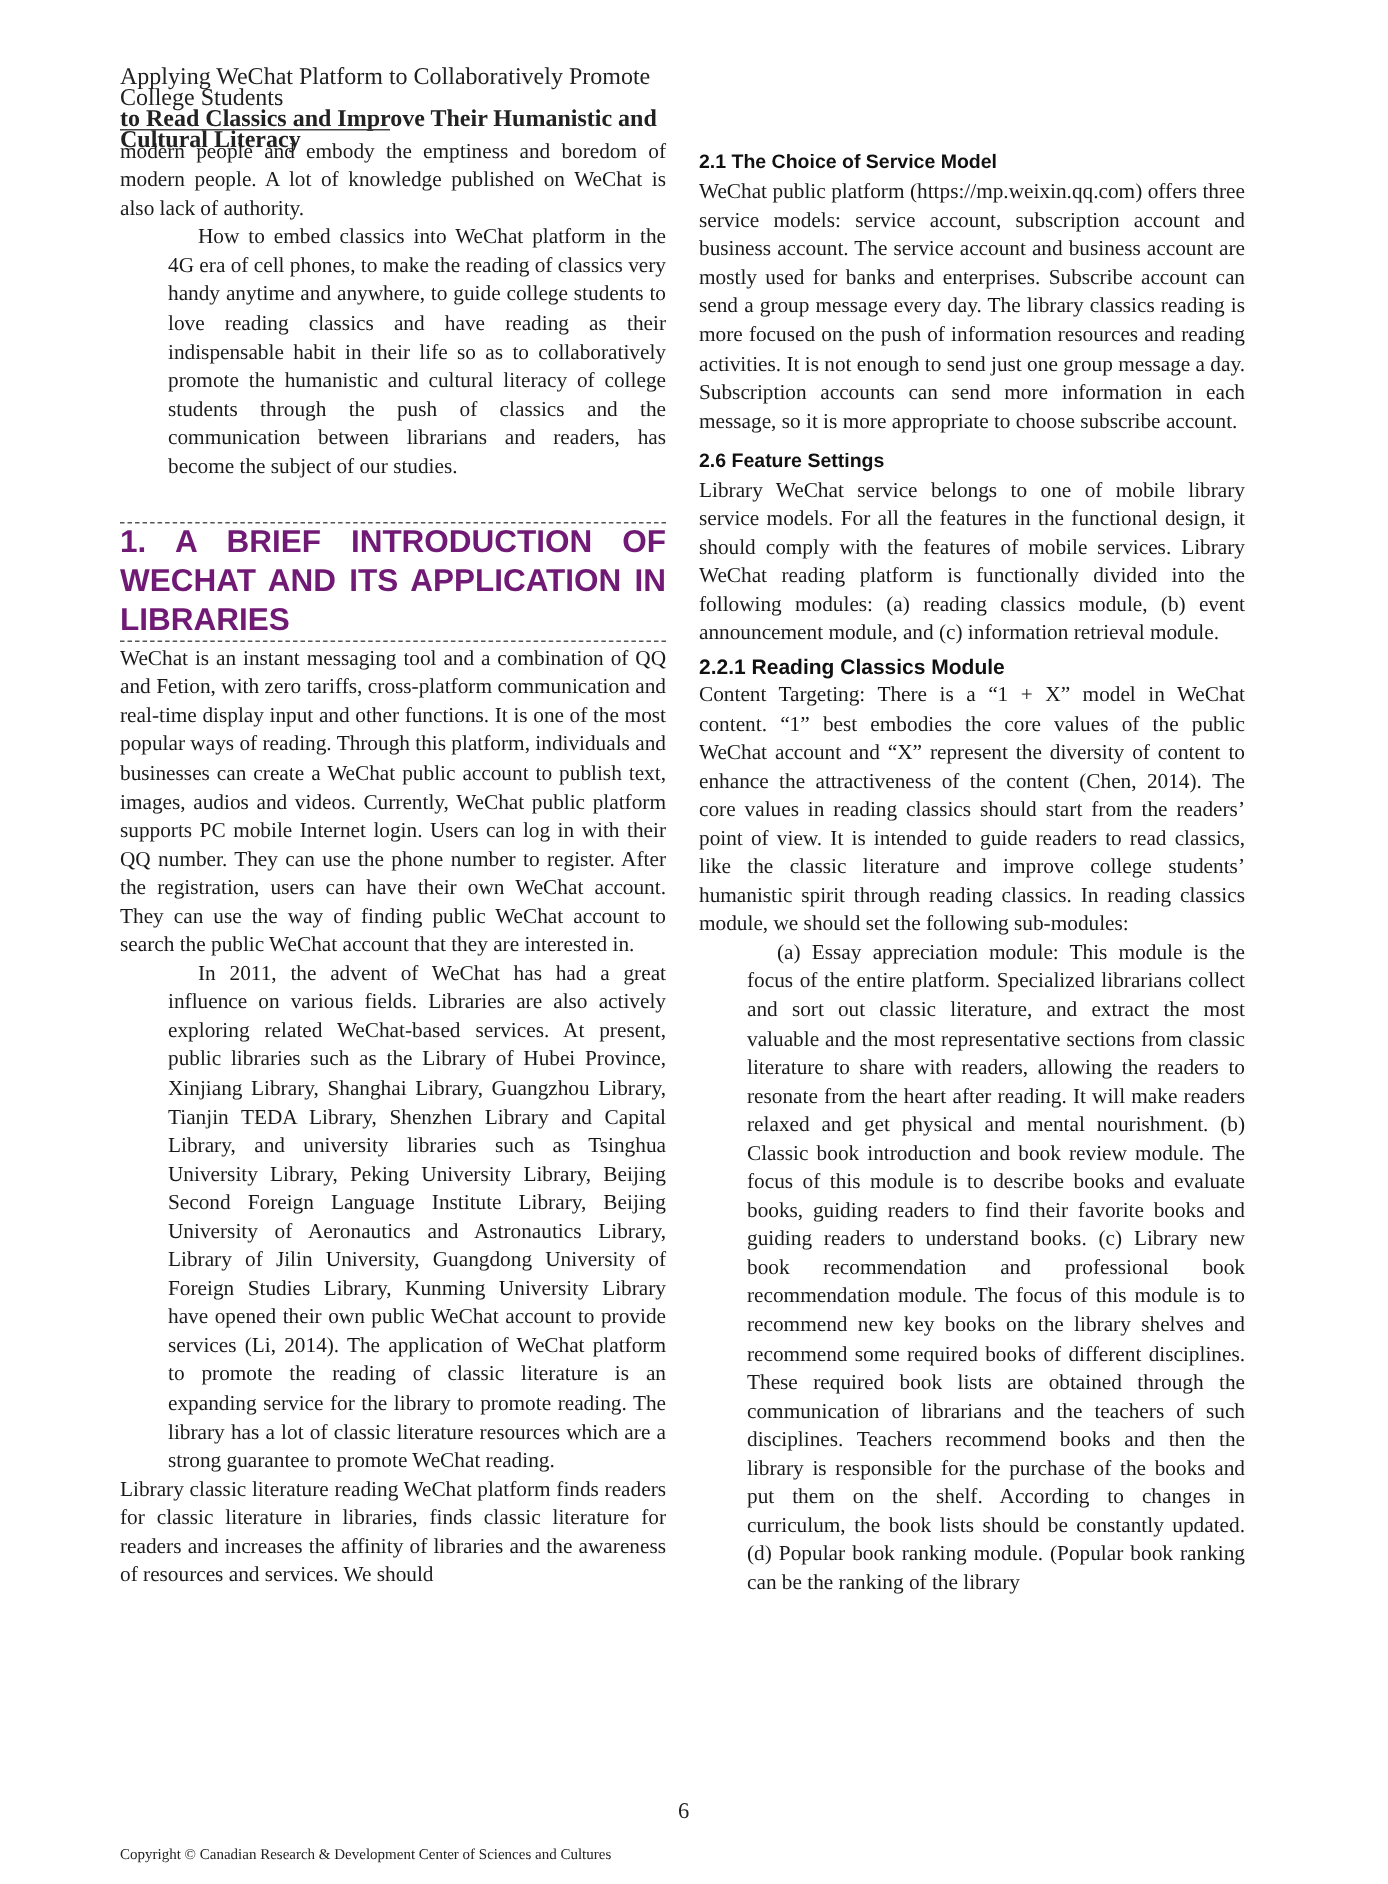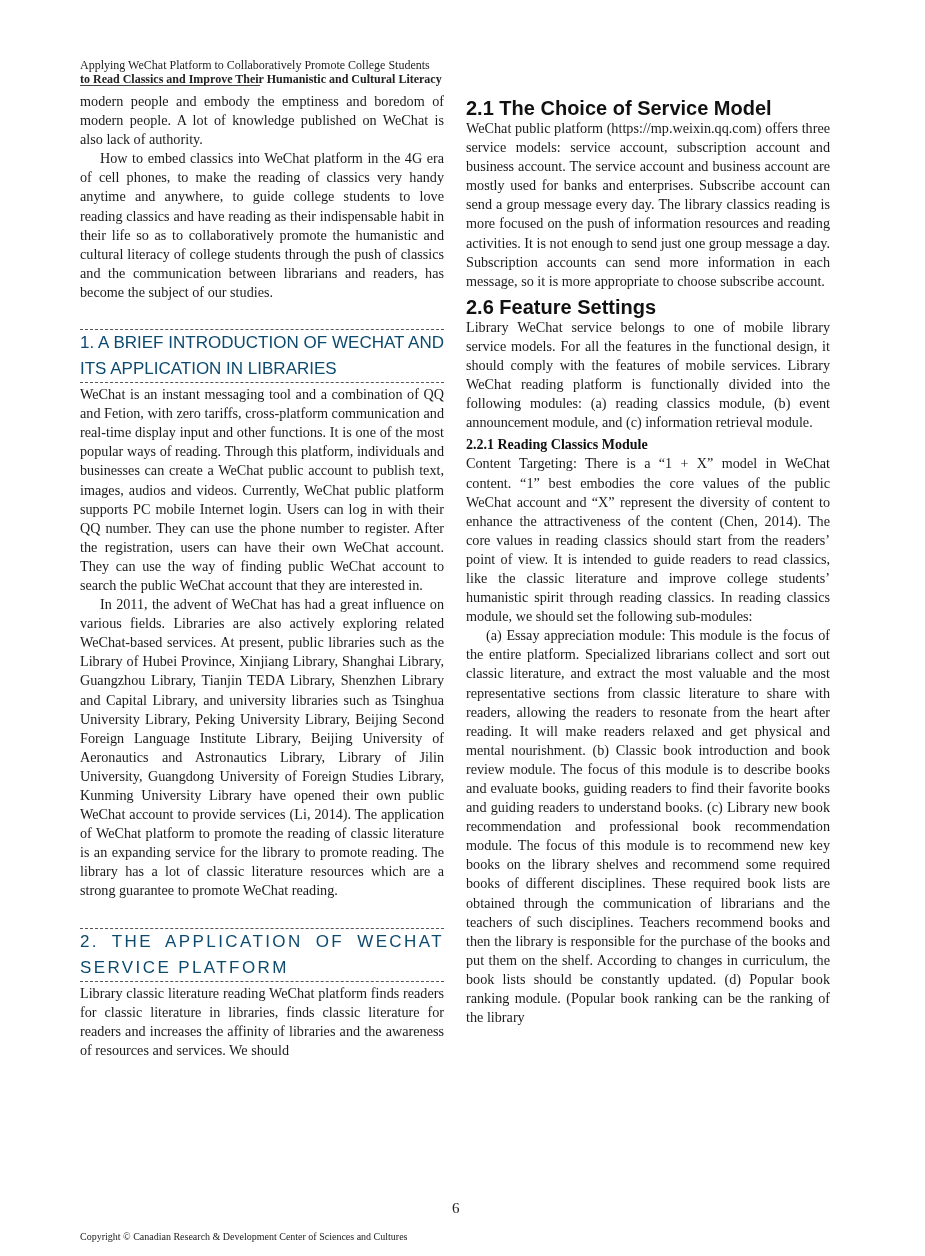--- a/index.html
+++ b/index.html
@@ -1,46 +1,46 @@
 <!DOCTYPE html>
 <html><head>
 <meta charset="utf-8">
 <style>
   html, body { margin: 0; padding: 0; background: #ffffff; }
   body { width: 925px; height: 1256px; position: relative; overflow: hidden; color: #1a1a1a; }
   .running-head {
-    position: absolute; left: 80px; top: 58px; width: 400px;
-    font-family: "Liberation Serif", serif; font-size: 12px; line-height: 14px; color: #222;
+    position: absolute; left: 80px; top: 45px; width: 400px;
+    font-family: "Liberation Serif", serif; font-size: 16px; line-height: 14px; color: #222;
   }
   .running-head .line2 { position: relative; display: inline-block; font-weight: bold; }
   .running-head .line2-underline {
     position: absolute; left: 0; top: 13px; width: 180px; height: 1px; background: #444;
   }
   .col {
     position: absolute; top: 92px; width: 364px;
     font-family: "Liberation Serif", serif; font-size: 14.2px; line-height: 19.1px;
     text-align: justify; color: #1a1a1a;
   }
   .col-left { left: 80px; }
   .col-right { left: 466px; }
   .col p { margin: 0; }
-  .col p.indent { text-indent: 20px; }
+  .col p.indent { text-indent: 20px; margin-left: 32px; }
   .sec-head {
-    font-family: "Liberation Sans", sans-serif; font-weight: normal; font-size: 17px;
-    line-height: 26px; color: #0c4a6e; text-align: justify;
+    font-family: "Liberation Sans", sans-serif; font-weight: bold; font-size: 21px;
+    line-height: 26px; color: #701a75; text-align: justify;
     border-top: 1px dashed #555; border-bottom: 1px dashed #555;
     padding: 0; margin: 27px 0 2px 0;
   }
   .sec-head.spaced { letter-spacing: 2.4px; }
   .sub-head {
-    font-family: "Liberation Sans", sans-serif; font-weight: bold; font-size: 20px;
+    font-family: "Liberation Sans", sans-serif; font-weight: bold; font-size: 13px;
     line-height: 20px; margin: 6px 0 1px 0; color: #111;
   }
   .subsub-head {
-    font-family: Liberation Serif, serif; font-weight: bold; font-size: 14px;
+    font-family: Liberation Sans, sans-serif; font-weight: bold; font-size: 14px;
     line-height: 19px; margin: 3px 0 0 0; color: #111;
   }
   .footer {
     position: absolute; left: 80px; top: 1203px; width: 400px;
     font-family: "Liberation Serif", serif; font-size: 10px; color: #222; margin-top: 28px;
   }
   .page-num {
     position: absolute; left: 452px; top: 1200px;
     font-family: "Liberation Serif", serif; font-size: 15px; color: #222;
   }
@@ -57,21 +57,20 @@
 </div>
 
 <div class="col col-left">
   <p>modern people and embody the emptiness and boredom of modern people. A lot of knowledge published on WeChat is also lack of authority.</p>
   <p class="indent">How to embed classics into WeChat platform in the 4G era of cell phones, to make the reading of classics very handy anytime and anywhere, to guide college students to love reading classics and have reading as their indispensable habit in their life so as to collaboratively promote the humanistic and cultural literacy of college students through the push of classics and the communication between librarians and readers, has become the subject of our studies.</p>
 
   <div class="sec-head">1. A BRIEF INTRODUCTION OF WECHAT AND ITS APPLICATION IN LIBRARIES</div>
   <p>WeChat is an instant messaging tool and a combination of QQ and Fetion, with zero tariffs, cross-platform communication and real-time display input and other functions. It is one of the most popular ways of reading. Through this platform, individuals and businesses can create a WeChat public account to publish text, images, audios and videos. Currently, WeChat public platform supports PC mobile Internet login. Users can log in with their QQ number. They can use the phone number to register. After the registration, users can have their own WeChat account. They can use the way of finding public WeChat account to search the public WeChat account that they are interested in.</p>
   <p class="indent">In 2011, the advent of WeChat has had a great influence on various fields. Libraries are also actively exploring related WeChat-based services. At present, public libraries such as the Library of Hubei Province, Xinjiang Library, Shanghai Library, Guangzhou Library, Tianjin TEDA Library, Shenzhen Library and Capital Library, and university libraries such as Tsinghua University Library, Peking University Library, Beijing Second Foreign Language Institute Library, Beijing University of Aeronautics and Astronautics Library, Library of Jilin University, Guangdong University of Foreign Studies Library, Kunming University Library have opened their own public WeChat account to provide services (Li, 2014). The application of WeChat platform to promote the reading of classic literature is an expanding service for the library to promote reading. The library has a lot of classic literature resources which are a strong guarantee to promote WeChat reading.</p>
 
-  <div class="sec-head spaced">2. THE APPLICATION OF WECHAT SERVICE PLATFORM</div>
   <p>Library classic literature reading WeChat platform finds readers for classic literature in libraries, finds classic literature for readers and increases the affinity of libraries and the awareness of resources and services. We should</p>
 </div>
 
 <div class="col col-right">
 
   <div class="sub-head">2.1 The Choice of Service Model</div>
   <p>WeChat public platform (https://mp.weixin.qq.com) offers three service models: service account, subscription account and business account. The service account and business account are mostly used for banks and enterprises. Subscribe account can send a group message every day. The library classics reading is more focused on the push of information resources and reading activities. It is not enough to send just one group message a day. Subscription accounts can send more information in each message, so it is more appropriate to choose subscribe account.</p>
 
   <div class="sub-head">2.6 Feature Settings</div>
   <p>Library WeChat service belongs to one of mobile library service models. For all the features in the functional design, it should comply with the features of mobile services. Library WeChat reading platform is functionally divided into the following modules: (a) reading classics module, (b) event announcement module, and (c) information retrieval module.</p>

